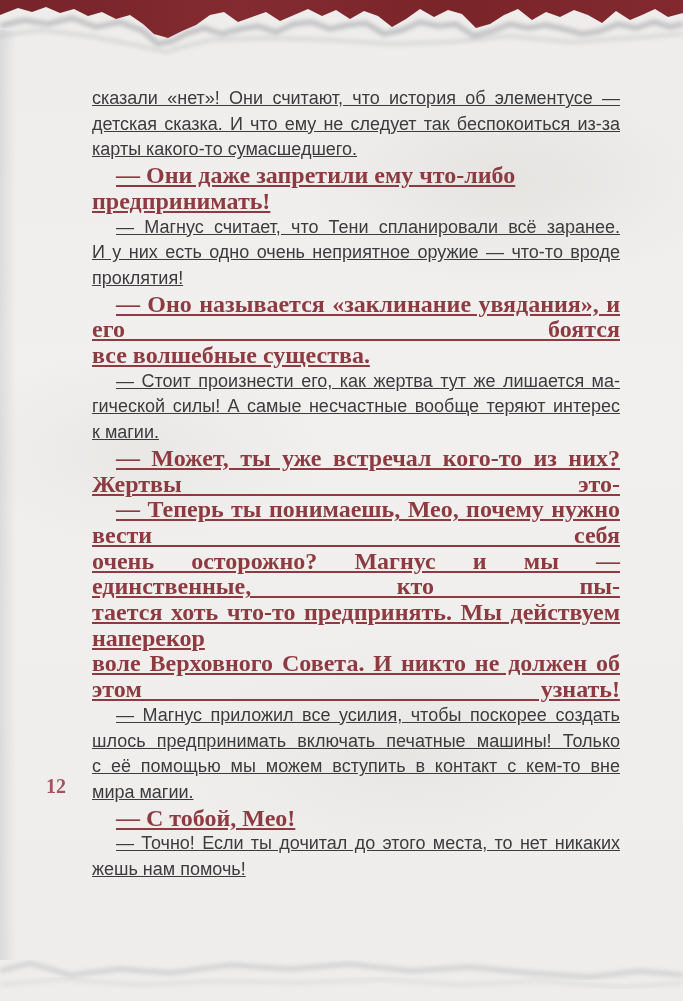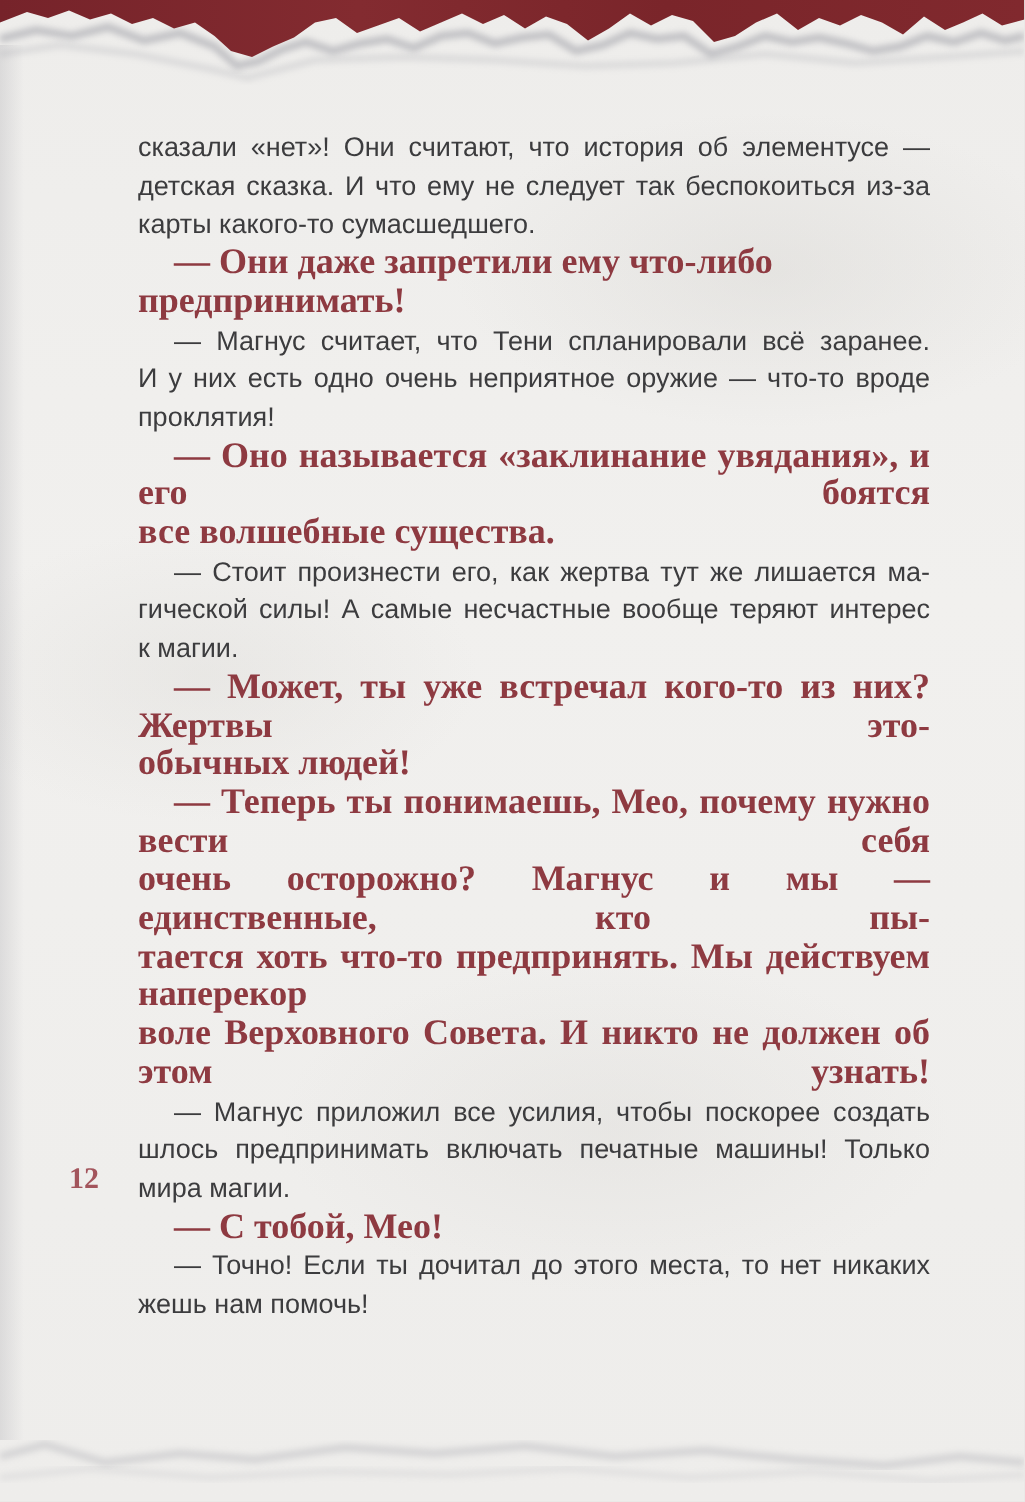--- a/index.html
+++ b/index.html
@@ -34,21 +34,21 @@
     width: 683px; height: 70px;
     display: block;
   }
   .page-text {
     position: absolute;
     left: 92px; top: 86px;
     width: 528px;
     font-size: 18px;
     line-height: 25.7px;
   }
-  .para { margin: 0; }
+  .para { margin: 0; text-decoration: underline; }
   .para.normal {
     font-family: "Liberation Sans", sans-serif;
     color: #3c3c3e;
     font-weight: 400;
   }
   .para.red {
     font-family: "Liberation Serif", serif;
     color: #8e3a41;
     font-weight: 700;
     font-size: 24px;
@@ -116,31 +116,31 @@
         <div class="line just indent">— Оно называется «заклинание увядания», и его боятся</div>
         <div class="line">все волшебные существа.</div>
       </div>
       <div class="para normal">
         <div class="line just indent">— Стоит произнести его, как жертва тут же лишается ма-</div>
         <div class="line just">гической силы! А самые несчастные вообще теряют интерес</div>
         <div class="line">к магии.</div>
       </div>
       <div class="para red">
         <div class="line just indent">— Может, ты уже встречал кого-то из них? Жертвы это-</div>
-        <div class="line">обычных людей!</div>
       </div>
       <div class="para red">
         <div class="line just indent">— Теперь ты понимаешь, Мео, почему нужно вести себя</div>
         <div class="line just">очень осторожно? Магнус и мы — единственные, кто пы-</div>
         <div class="line just">тается хоть что-то предпринять. Мы действуем наперекор</div>
         <div class="line just">воле Верховного Совета. И никто не должен об этом узнать!</div>
       </div>
       <div class="para normal">
         <div class="line just indent">— Магнус приложил все усилия, чтобы поскорее создать</div>
         <div class="line just">шлось предпринимать включать печатные машины! Только</div>
+        <div class="line just">с её помощью мы можем вступить в контакт с кем-то вне</div>
         <div class="line">мира магии.</div>
       </div>
       <div class="para red">
         <div class="line indent">— С тобой, Мео!</div>
       </div>
       <div class="para normal">
         <div class="line just indent">— Точно! Если ты дочитал до этого места, то нет никаких</div>
         <div class="line">жешь нам помочь!</div>
       </div>
     </div>

